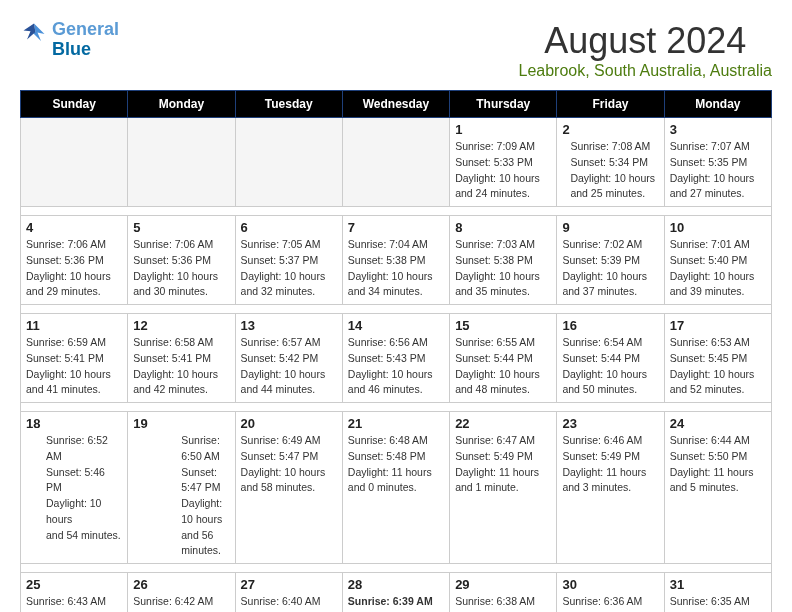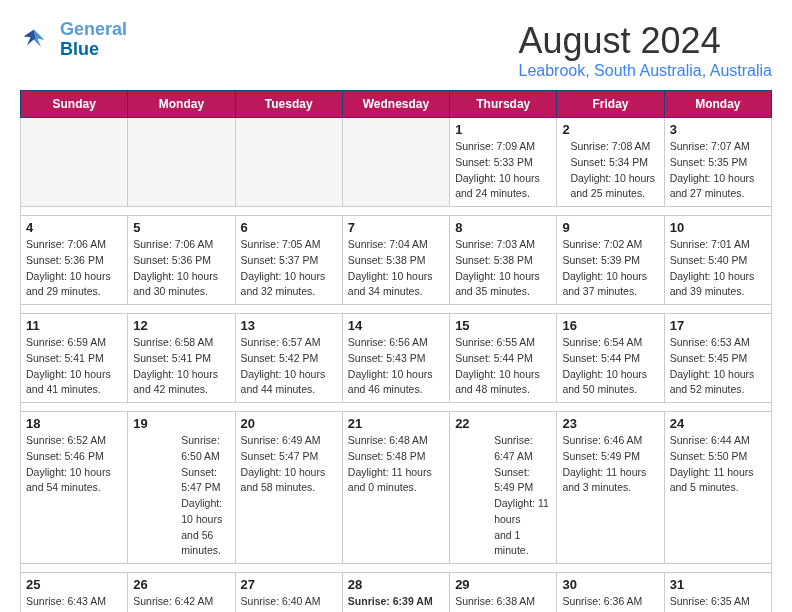--- a/index.html
+++ b/index.html
@@ -11,55 +11,55 @@
       padding: 20px;
     }
     .header {
       display: flex;
       align-items: flex-start;
       justify-content: space-between;
       margin-bottom: 10px;
     }
     .logo {
       display: flex;
-      align-items: center;
-      gap: 12px;
+      align-items: flex-start;
+      gap: 4px;
     }
     .logo-text {
       font-size: 18px;
       font-weight: bold;
       color: #2a5298;
       line-height: 1.1;
     }
     .logo-text span {
       color: #5b9bd5;
     }
     .logo-bird {
       width: 28px;
       height: 28px;
     }
     .title-block {
-      text-align: left;
+      text-align: center;
     }
     .month-title {
       font-size: 36px;
       color: #333;
       font-weight: normal;
     }
     .location {
       font-size: 16px;
-      color: #3b82f6;
+      color: #4d7c0f;
     }
     .calendar {
       width: 100%;
       border-collapse: collapse;
       font-size: 11px;
     }
     .calendar th {
-      background: #be185d;
+      background: #000000;
       color: #fff;
       text-align: center;
       padding: 6px 4px;
       font-size: 12px;
       border: 1px solid #1e3f7a;
     }
     .calendar td {
       border: 1px solid #ccc;
       vertical-align: top;
       padding: 4px 5px;
@@ -256,21 +256,21 @@
 Daylight: 10 hours
 and 52 minutes.</div>
         </td>
       </tr>
       <tr>
         <td colspan="7" class="row-spacer"></td>
       </tr>
       <tr>
         <td>
           <span class="day-num">18</span>
-          <div class="day-info" style="white-space: pre-line;">Sunrise: 6:52 AM
+          <div class="day-info" style="white-space: pre-line; margin-left: 20px;">Sunrise: 6:52 AM
 Sunset: 5:46 PM
 Daylight: 10 hours
 and 54 minutes.</div>
         </td>
         <td>
           <span class="day-num">19</span>
           <div class="day-info" style="white-space: pre-line; margin-left: 48px;">Sunrise: 6:50 AM
 Sunset: 5:47 PM
 Daylight: 10 hours
 and 56 minutes.</div>
@@ -284,21 +284,21 @@
         </td>
         <td>
           <span class="day-num">21</span>
           <div class="day-info" style="white-space: pre-line;">Sunrise: 6:48 AM
 Sunset: 5:48 PM
 Daylight: 11 hours
 and 0 minutes.</div>
         </td>
         <td>
           <span class="day-num">22</span>
-          <div class="day-info" style="white-space: pre-line; margin-left: 39px;">Sunrise: 6:47 AM
+          <div class="day-info" style="white-space: pre-line;">Sunrise: 6:47 AM
 Sunset: 5:49 PM
 Daylight: 11 hours
 and 1 minute.</div>
         </td>
         <td>
           <span class="day-num">23</span>
           <div class="day-info" style="white-space: pre-line;">Sunrise: 6:46 AM
 Sunset: 5:49 PM
 Daylight: 11 hours
 and 3 minutes.</div>

